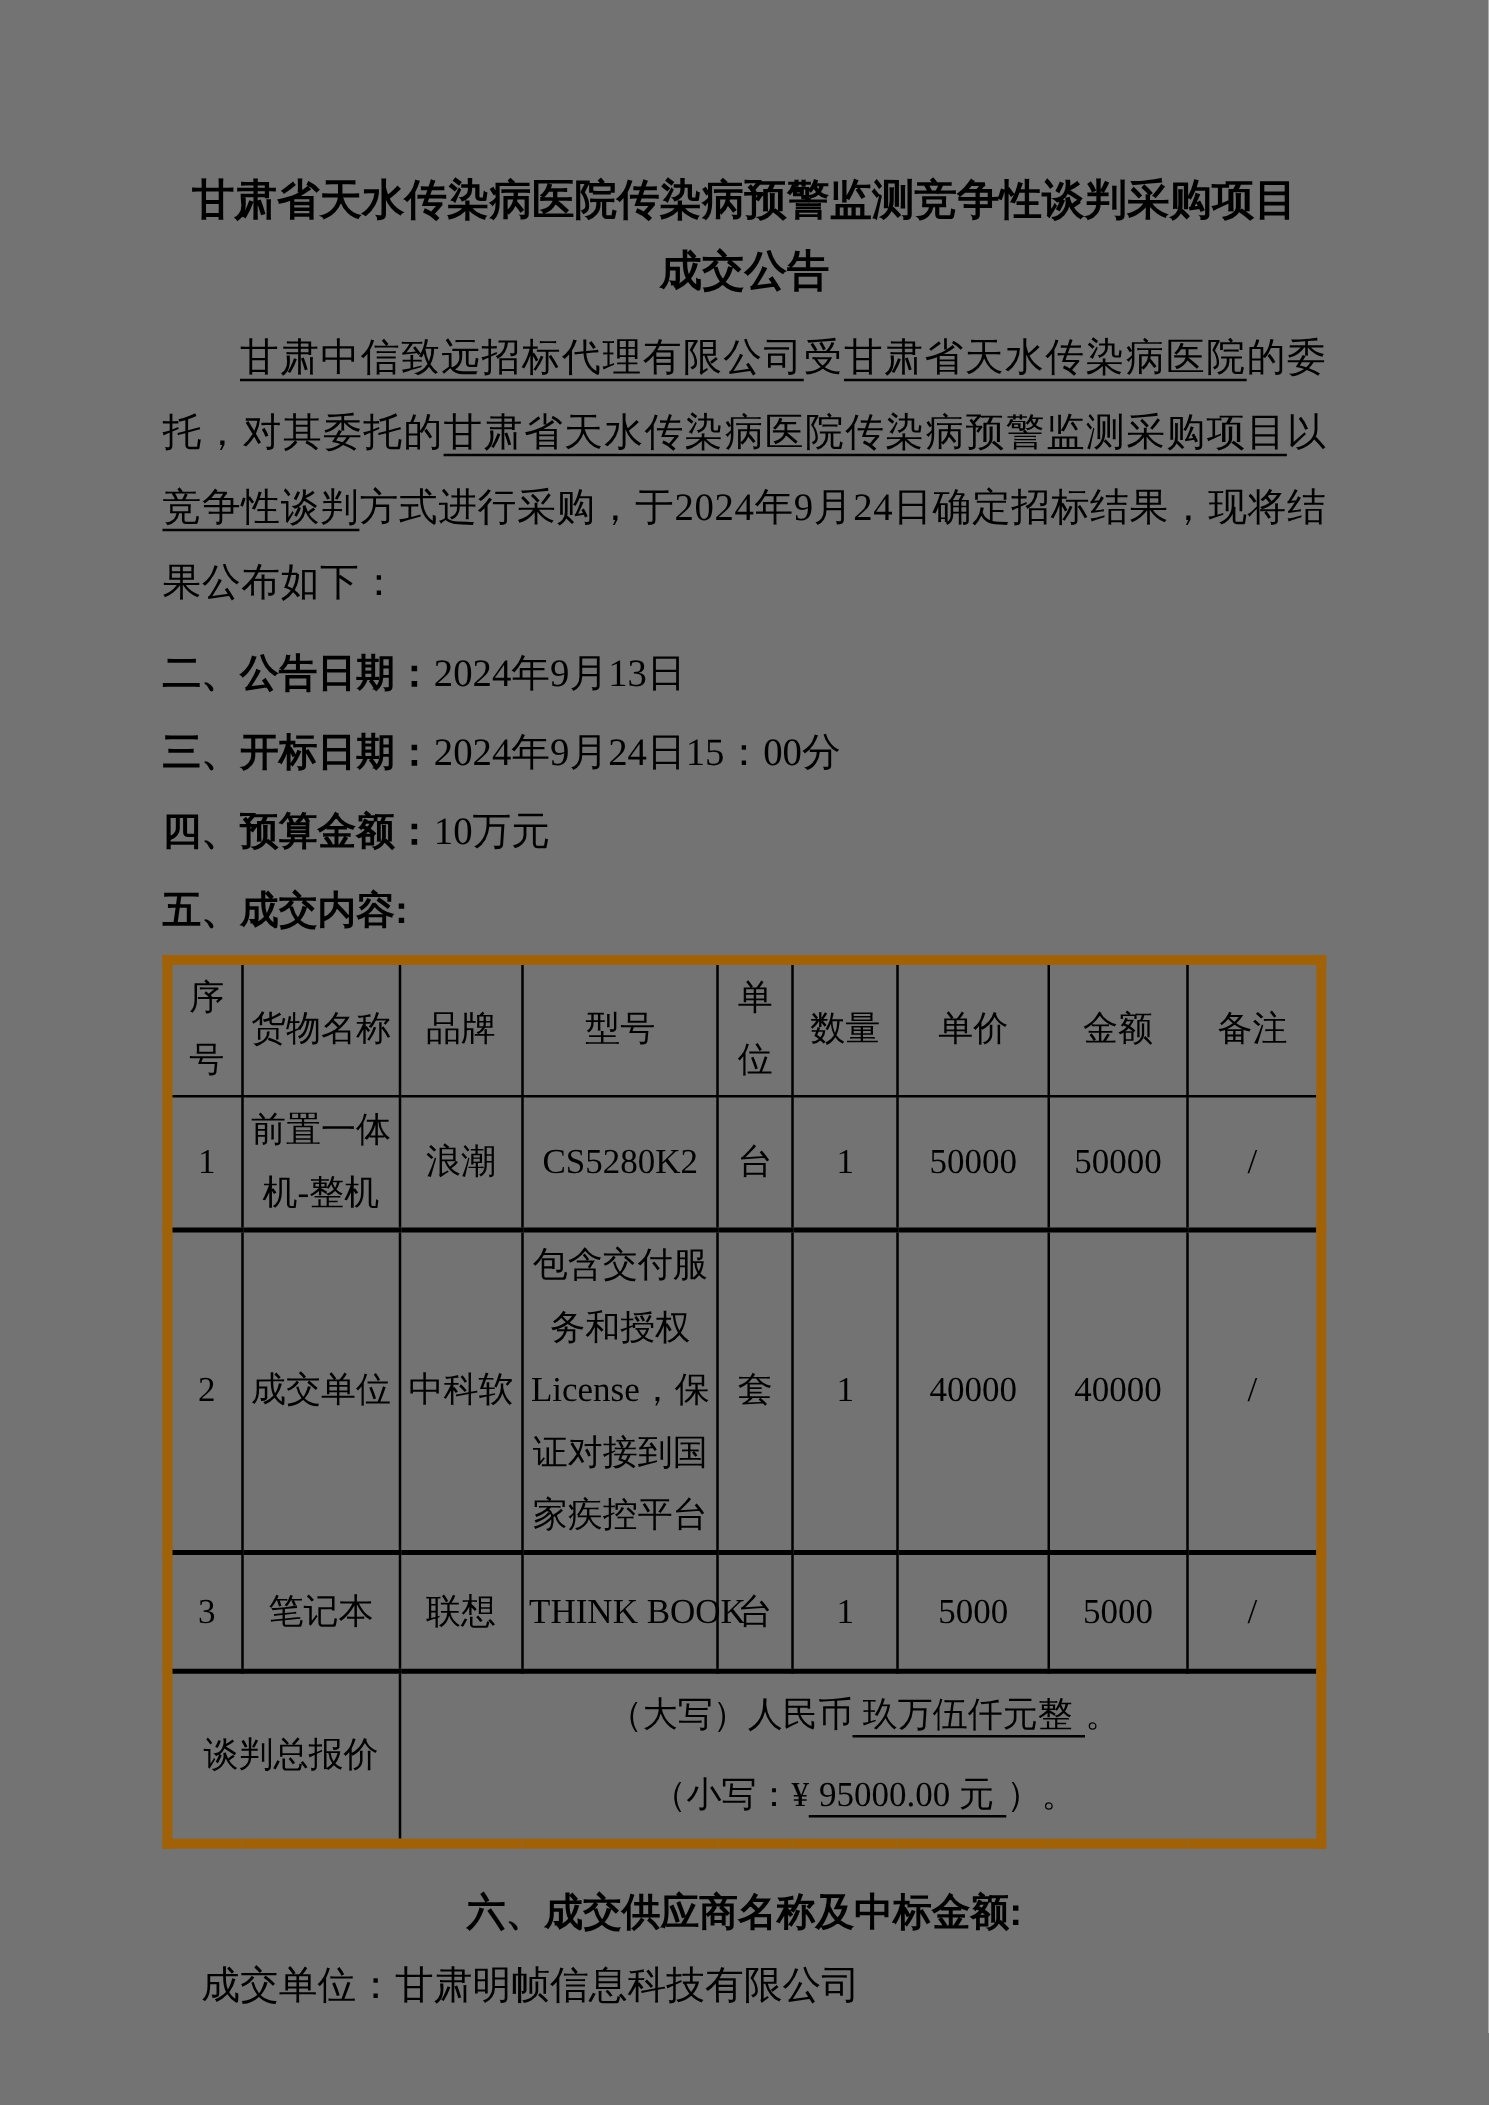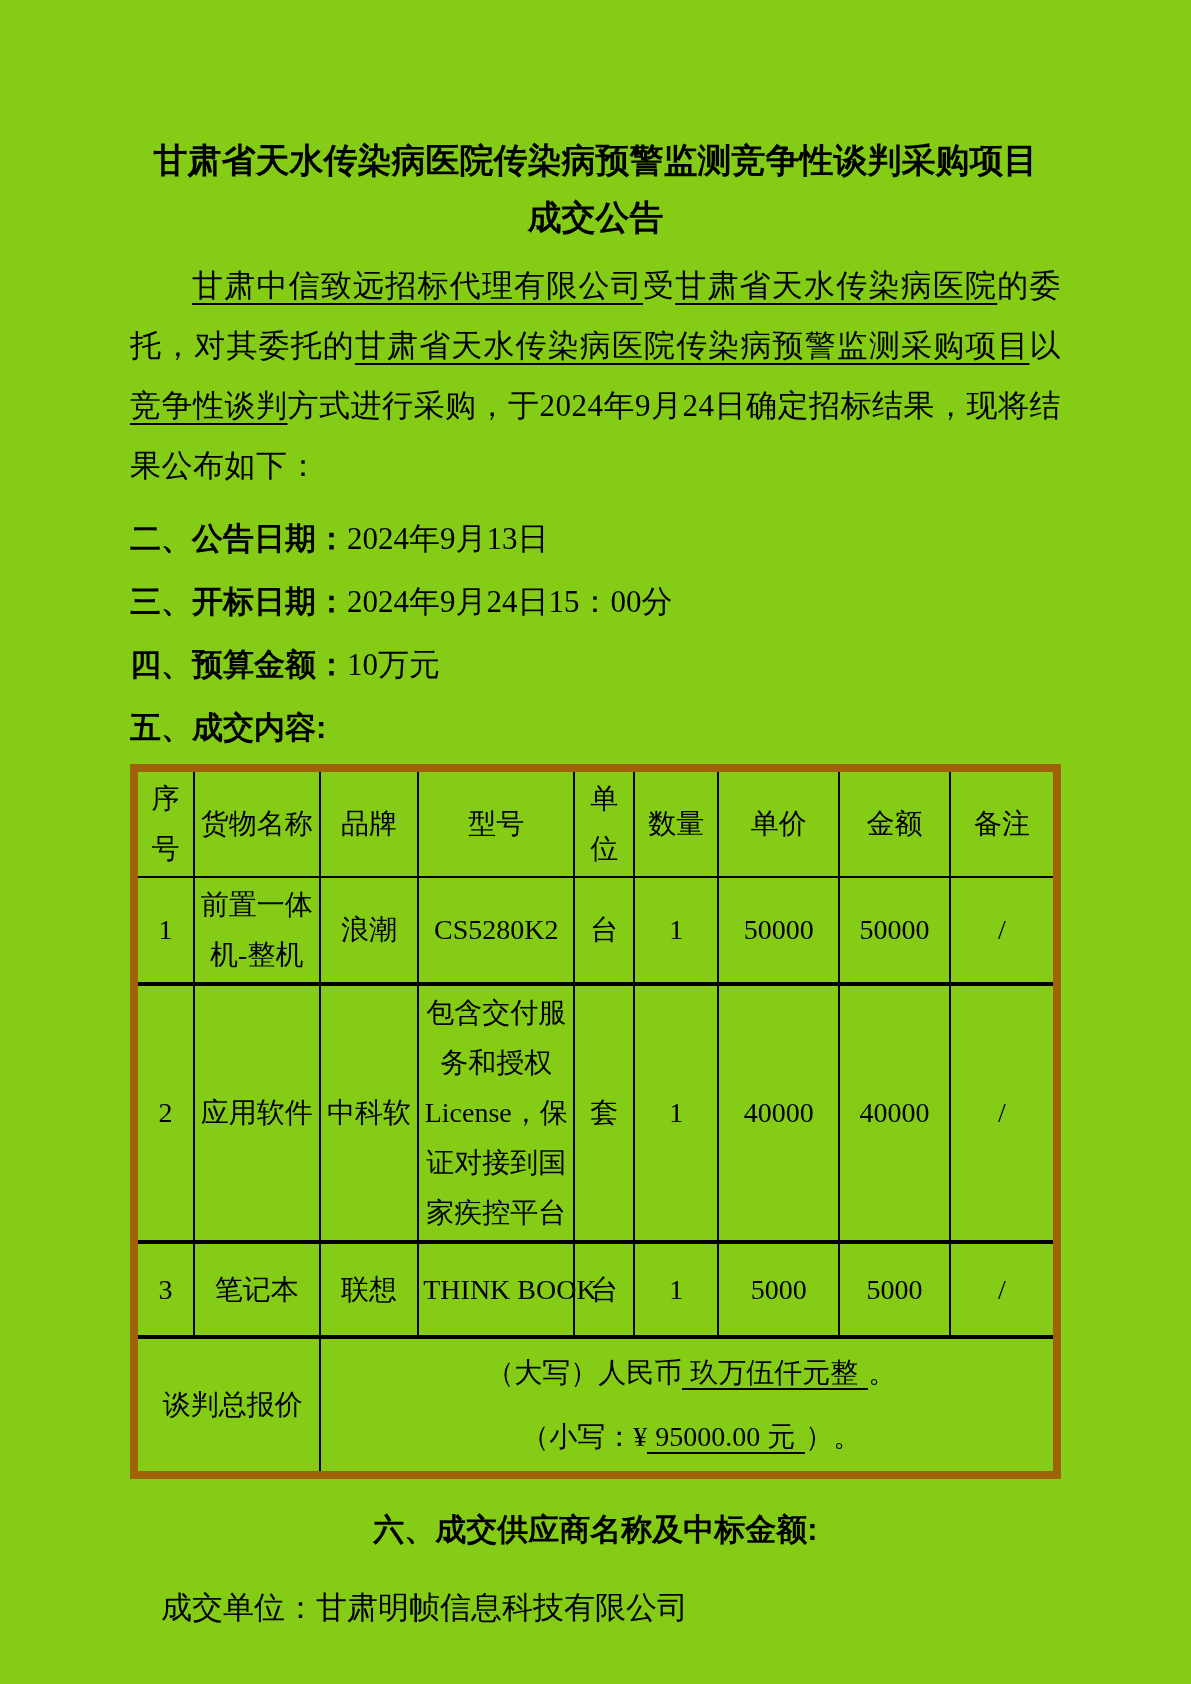--- a/index.html
+++ b/index.html
@@ -1,18 +1,18 @@
 <!DOCTYPE html>
 <html><head>
 <meta charset="utf-8">
 <style>
   * { margin:0; padding:0; box-sizing:border-box; }
   html,body { background:#ffffff; }
   .page {
-    width:1191px; height:1684px; margin:0 auto; background:#84cc16; color:#000;
+    width:1191px; height:1684px; margin:0 auto; background:#737373; color:#000;
     padding:132px 130px 0 130px; overflow:hidden;
     font-family:"Liberation Serif","DejaVu Serif",serif;
   }
   .title { text-align:center; font-family:"Liberation Sans","DejaVu Sans",sans-serif;
            font-weight:bold; font-size:34px; line-height:57px; }
   .intro { margin-top:10px; font-size:31px; line-height:60px; text-align:justify;
            text-indent:62px; letter-spacing:0.5px; }
   .intro .u { text-decoration:underline; text-underline-offset:7px; text-decoration-thickness:2px; }
   .item { margin-top:22px; font-size:31px; line-height:41px; }
   .item:first-of-type { margin-top:30px; }
@@ -27,21 +27,21 @@
   tr.hdr  td { height:97px; }
   tr.r1 td { height:95px; }
   tr.r2 td { height:255px; }
   tr.r3 td { height:95px; }
   tr.total td { height:131px; line-height:64px;padding-left:13px; }
   tr.thick td { border-top-width:4px; }
   .nowrap { white-space:nowrap; }
   .uline { border-bottom:2px solid #000; padding:0 10px 0 8px; }
   .heading6 { margin-top:30px; font-family:"Liberation Sans","DejaVu Sans",sans-serif;
               font-weight:bold; font-size:31px; line-height:42px;text-align:center; }
-  .supplier { margin-top:36px; font-size:31px; line-height:42px; padding-left:31px; }
+  .supplier { margin-top:16px; font-size:31px; line-height:42px; padding-left:31px; }
 </style>
 </head>
 <body>
 
 <div class="page">
 
   <div class="title">
     <div>甘肃省天水传染病医院传染病预警监测竞争性谈判采购项目</div>
     <div>成交公告</div>
   </div>
@@ -91,21 +91,21 @@
       <td>浪潮</td>
       <td>CS5280K2</td>
       <td>台</td>
       <td>1</td>
       <td>50000</td>
       <td>50000</td>
       <td>/</td>
     </tr>
     <tr class="r2 thick">
       <td>2</td>
-      <td>应用软件</td>
+      <td>成交单位</td>
       <td>中科软</td>
       <td>包含交付服务和授权License，保证对接到国家疾控平台</td>
       <td>套</td>
       <td>1</td>
       <td>40000</td>
       <td>40000</td>
       <td>/</td>
     </tr>
     <tr class="r3 thick">
       <td>3</td>

